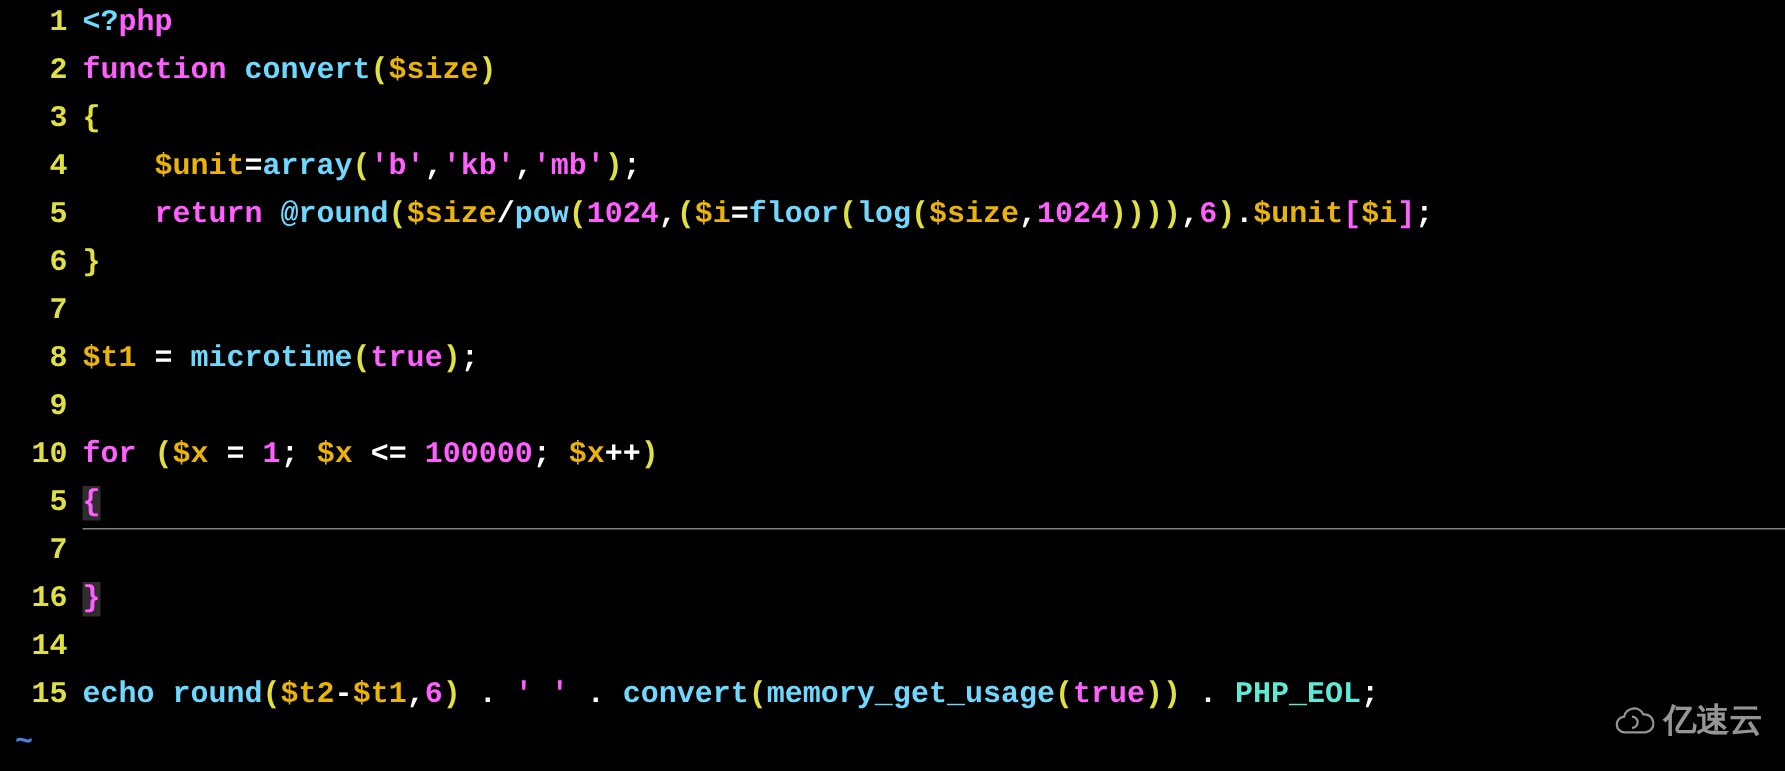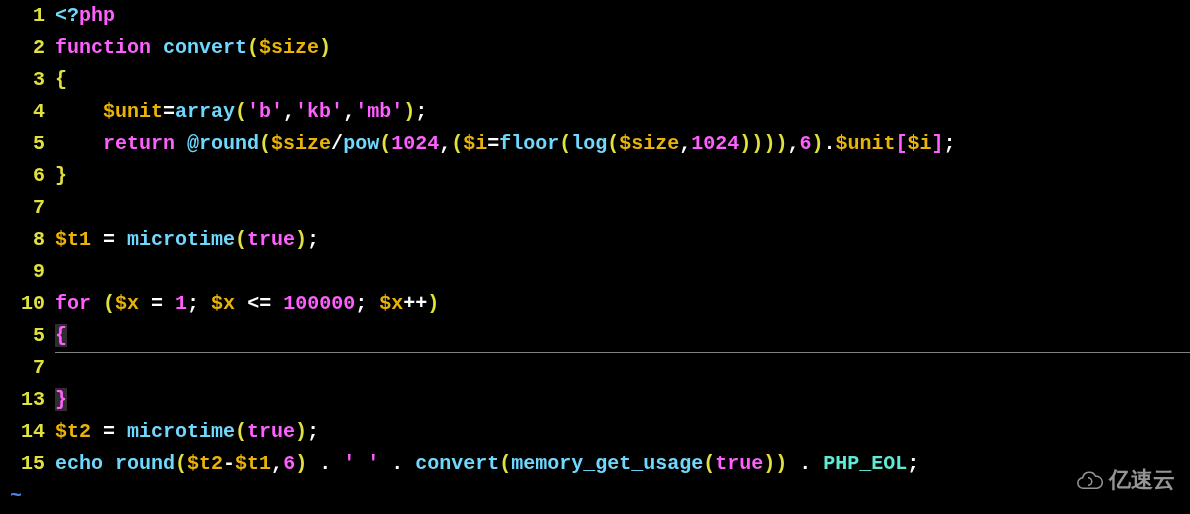--- a/index.html
+++ b/index.html
@@ -90,22 +90,22 @@
       <div class="line"><span class="gutter">3</span><span class="code"><span class="c-brace">{</span></span></div>
       <div class="line"><span class="gutter">4</span><span class="code"><span>    </span><span class="c-var">$unit</span><span class="c-op">=</span><span class="c-fname">array</span><span class="c-paren">(</span><span class="c-string">'b'</span><span class="c-punc">,</span><span class="c-string">'kb'</span><span class="c-punc">,</span><span class="c-string">'mb'</span><span class="c-paren">)</span><span class="c-punc">;</span></span></div>
       <div class="line"><span class="gutter">5</span><span class="code"><span>    </span><span class="c-keyword">return</span><span> </span><span class="c-fname">@</span><span class="c-fname">round</span><span class="c-paren">(</span><span class="c-var">$size</span><span class="c-op">/</span><span class="c-fname">pow</span><span class="c-paren">(</span><span class="c-number">1024</span><span class="c-punc">,</span><span class="c-paren">(</span><span class="c-var">$i</span><span class="c-op">=</span><span class="c-fname">floor</span><span class="c-paren">(</span><span class="c-fname">log</span><span class="c-paren">(</span><span class="c-var">$size</span><span class="c-punc">,</span><span class="c-number">1024</span><span class="c-paren">)</span><span class="c-paren">)</span><span class="c-paren">)</span><span class="c-paren">)</span><span class="c-punc">,</span><span class="c-number">6</span><span class="c-paren">)</span><span class="c-op">.</span><span class="c-var">$unit</span><span class="c-bracket">[</span><span class="c-var">$i</span><span class="c-bracket">]</span><span class="c-punc">;</span></span></div>
       <div class="line"><span class="gutter">6</span><span class="code"><span class="c-brace">}</span></span></div>
       <div class="line"><span class="gutter">7</span><span class="code"></span></div>
       <div class="line"><span class="gutter">8</span><span class="code"><span class="c-var">$t1</span><span class="c-op"> = </span><span class="c-fname">microtime</span><span class="c-paren">(</span><span class="c-bool">true</span><span class="c-paren">)</span><span class="c-punc">;</span></span></div>
       <div class="line"><span class="gutter">9</span></div>
       <div class="line"><span class="gutter">10</span><span class="code"><span class="c-keyword">for</span><span> </span><span class="c-paren">(</span><span class="c-var">$x</span><span class="c-op"> = </span><span class="c-number">1</span><span class="c-punc">; </span><span class="c-var">$x</span><span class="c-op"> &lt;= </span><span class="c-number">100000</span><span class="c-punc">; </span><span class="c-var">$x</span><span class="c-op">++</span><span class="c-paren">)</span></span></div>
       <div class="line"><span class="gutter">5</span><span class="code"><span class="c-brace-hl">{</span></span></div>
       <div class="line"><span class="gutter">7</span></div>
-      <div class="line"><span class="gutter">13</span><span class="code"><span class="c-brace-hl">}</span></span></div>
-      <div class="line"><span class="gutter">14</span><span class="code"><span class="c-var">$t2</span><span class="c-op"> = </span><span class="c-fname">microtime</span><span class="c-paren">(</span><span class="c-bool">true</span><span class="c-paren">)</span><span class="c-punc">;</span></span></div>
+      <div class="line"><span class="gutter">16</span><span class="code"><span class="c-brace-hl">}</span></span></div>
+      <div class="line"><span class="gutter">14</span></div>
       <div class="line"><span class="gutter">15</span><span class="code"><span class="c-fname">echo</span><span> </span><span class="c-fname">round</span><span class="c-paren">(</span><span class="c-var">$t2</span><span class="c-op">-</span><span class="c-var">$t1</span><span class="c-punc">,</span><span class="c-number">6</span><span class="c-paren">)</span><span class="c-op"> . </span><span class="c-string">' '</span><span class="c-op"> . </span><span class="c-fname">convert</span><span class="c-paren">(</span><span class="c-fname">memory_get_usage</span><span class="c-paren">(</span><span class="c-bool">true</span><span class="c-paren">)</span><span class="c-paren">)</span><span class="c-op"> . </span><span class="c-const">PHP_EOL</span><span class="c-punc">;</span></span></div>
     </div>
   <div class="line">
     <span class="tilde">~</span>
   </div>
 </div>
 
 <div class="watermark">
   <svg class="watermark-icon" viewBox="0 0 40 26">
     <path d="M30 8a9 9 0 0 0-17 2 7 7 0 0 0 1 14h18a8 8 0 0 0-2-16z M20 10a5 5 0 1 1 0 10" fill="none" stroke="#b0b0b0" stroke-width="2"></path>

